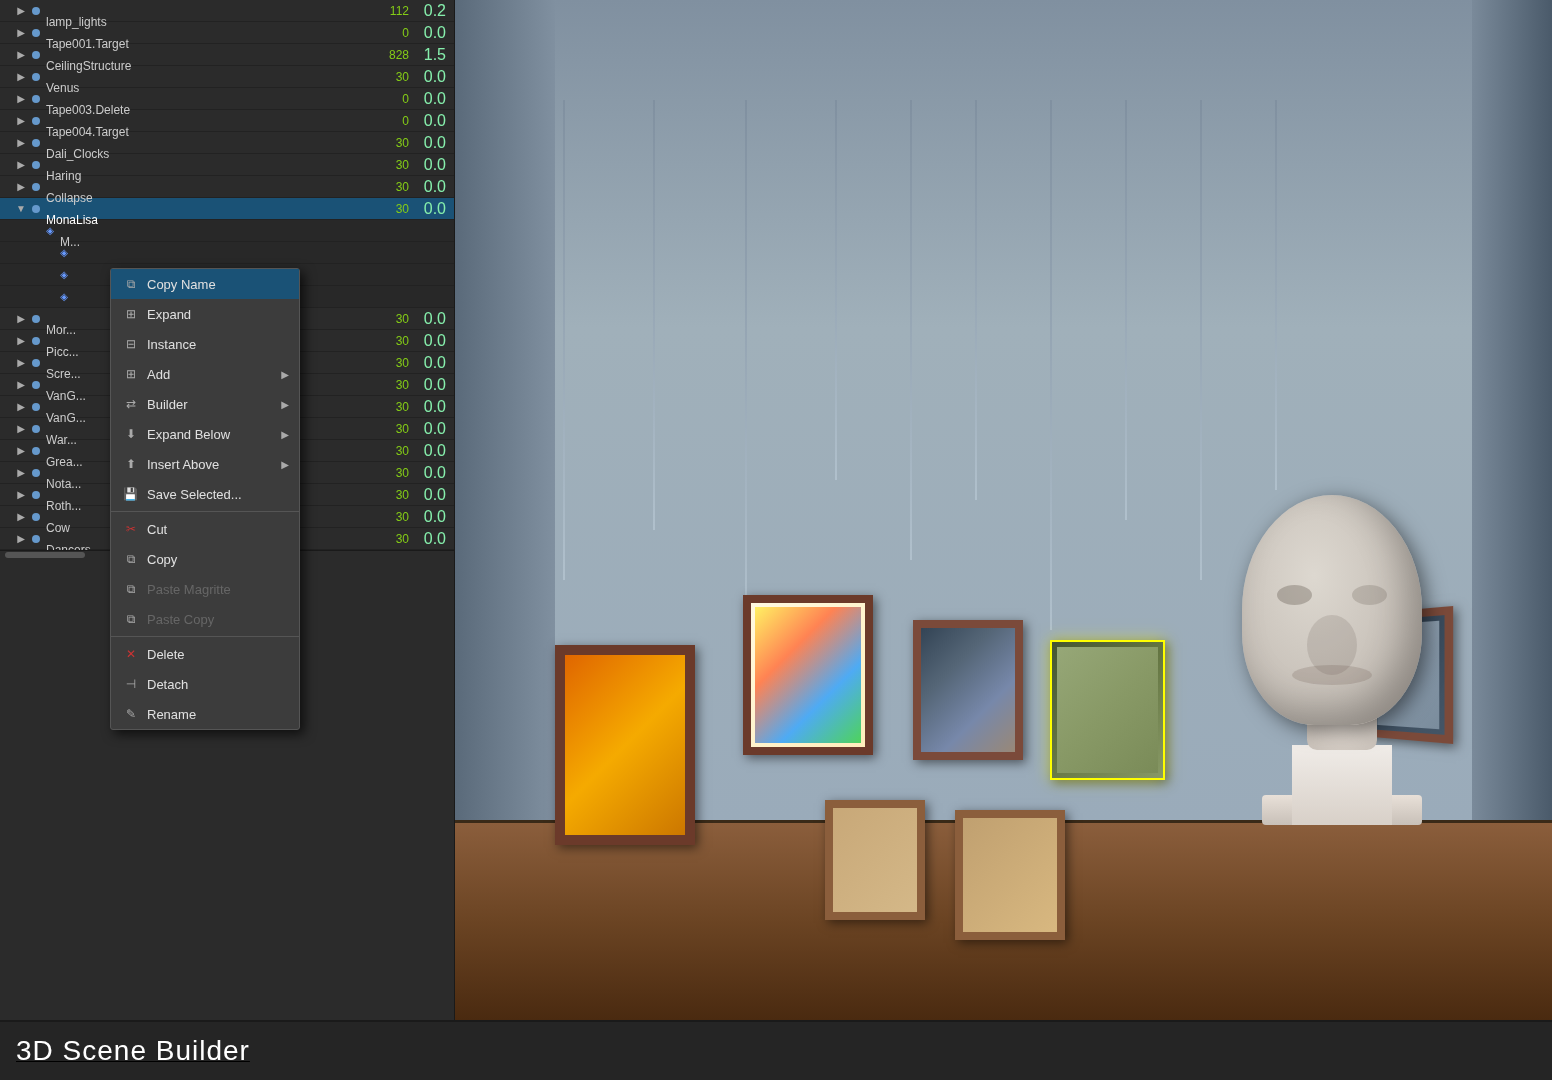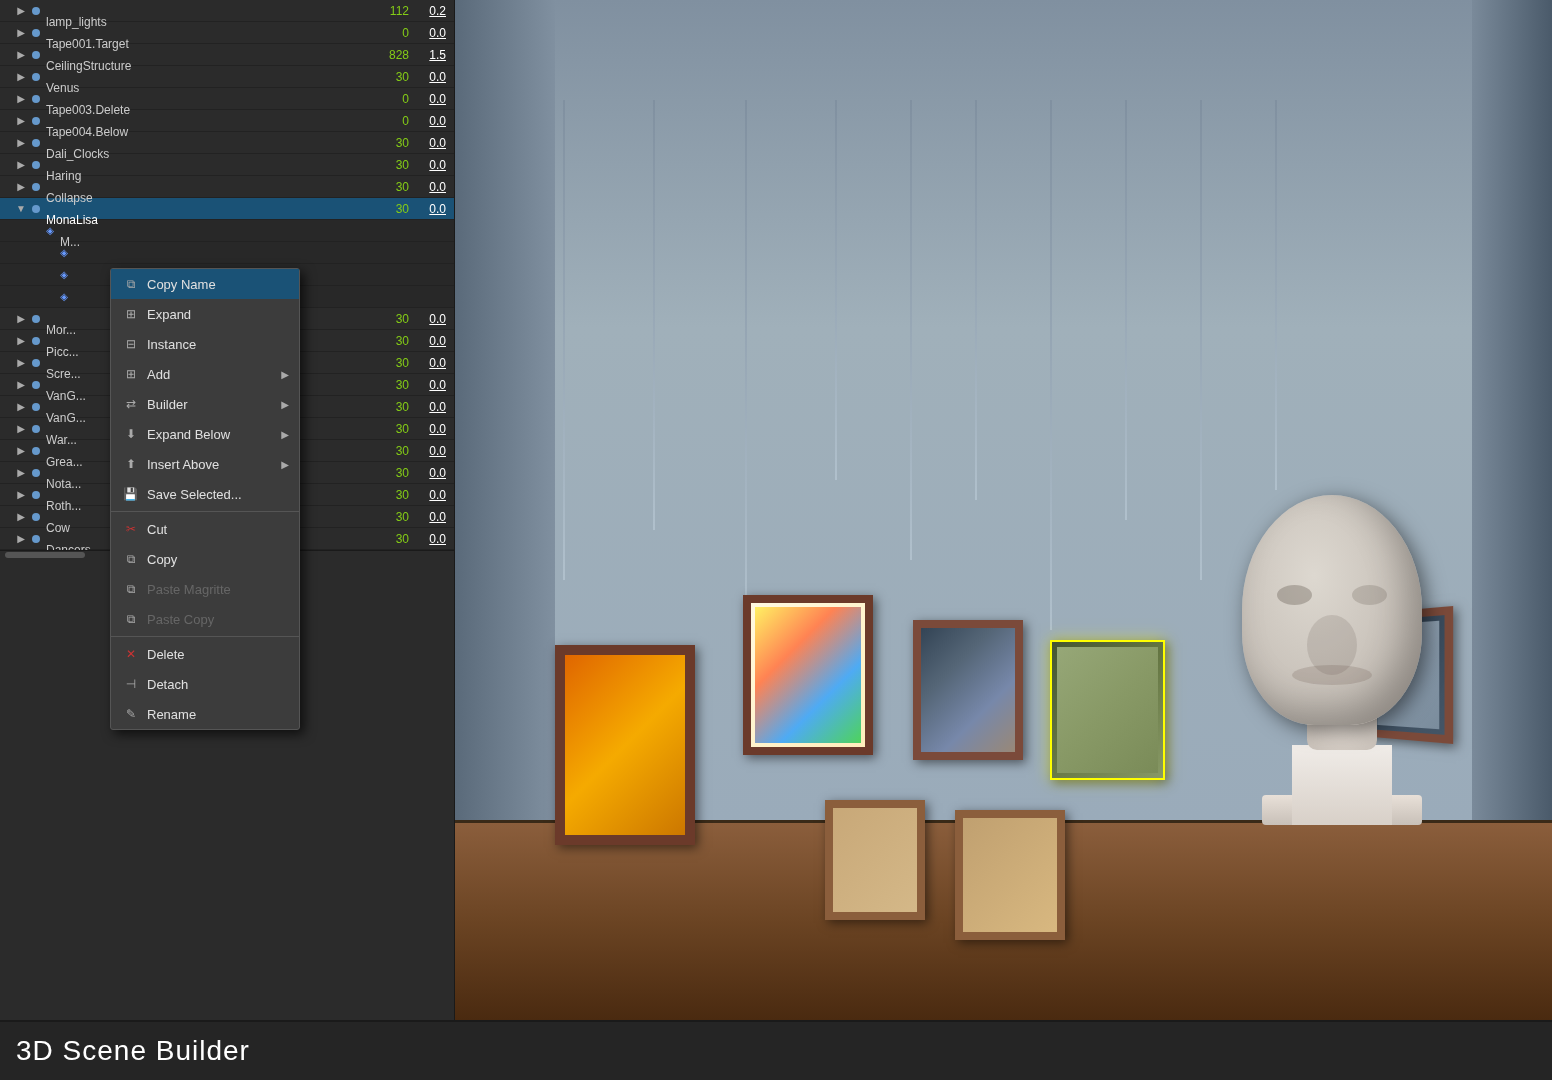--- a/index.html
+++ b/index.html
@@ -80,24 +80,23 @@
     .tree-row .row-num {
       width: 50px;
       text-align: right;
       color: #84cc16;
       font-size: 12px;
     }
 
     .tree-row .row-dec {
       width: 45px;
       text-align: right;
-      color: #ffffff;
-      font-size: 12px;
+      color: #86efac;
+      font-size: 16px;
       padding-right: 8px;
-      text-decoration: underline;
     }
 
     
     .context-menu {
       position: absolute;
       top: 268px;
       left: 110px;
       background: #3c3c3c;
       border: 1px solid #555;
       border-radius: 3px;
@@ -276,21 +275,21 @@
             </span>
       <span class="row-name">Tape003.Delete</span>
       <span class="row-num">0</span>
       <span class="row-dec">0.0</span>
     </div>
           <div class="tree-row" style="padding-left: 14px;">
       <span class="expand-icon">▶</span>
       <span class="node-icon">
               <span class="icon-dot"></span>
             </span>
-      <span class="row-name">Tape004.Below</span>
+      <span class="row-name">Tape004.Target</span>
       <span class="row-num">0</span>
       <span class="row-dec">0.0</span>
     </div>
           <div class="tree-row" style="padding-left: 14px;">
       <span class="expand-icon">▶</span>
       <span class="node-icon">
               <span class="icon-dot"></span>
             </span>
       <span class="row-name">Dali_Clocks</span>
       <span class="row-num">30</span>
@@ -614,16 +613,16 @@
           <div style="position:absolute;top:120px;left:65px;width:50px;height:60px;background:rgba(80,70,60,0.15);border-radius:50%;"></div>
 
           <div style="position:absolute;top:170px;left:50px;width:80px;height:20px;background:rgba(100,80,70,0.2);border-radius:50%;"></div>
         </div>
       </div>
     </div>
   </div>
 </div>
 
 <div class="bottom-bar">
-  <div style="flex:1;">
+  <div style="flex:1;text-decoration:underline;">
     <span class="app-title">3D Scene Builder</span>
   </div>
 </div>
 
 </body></html>

